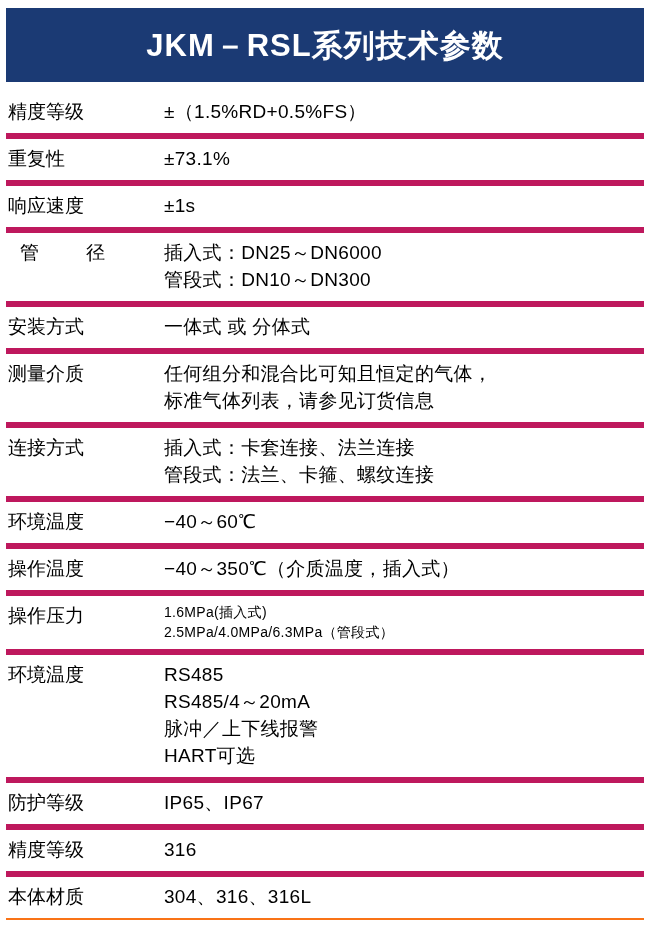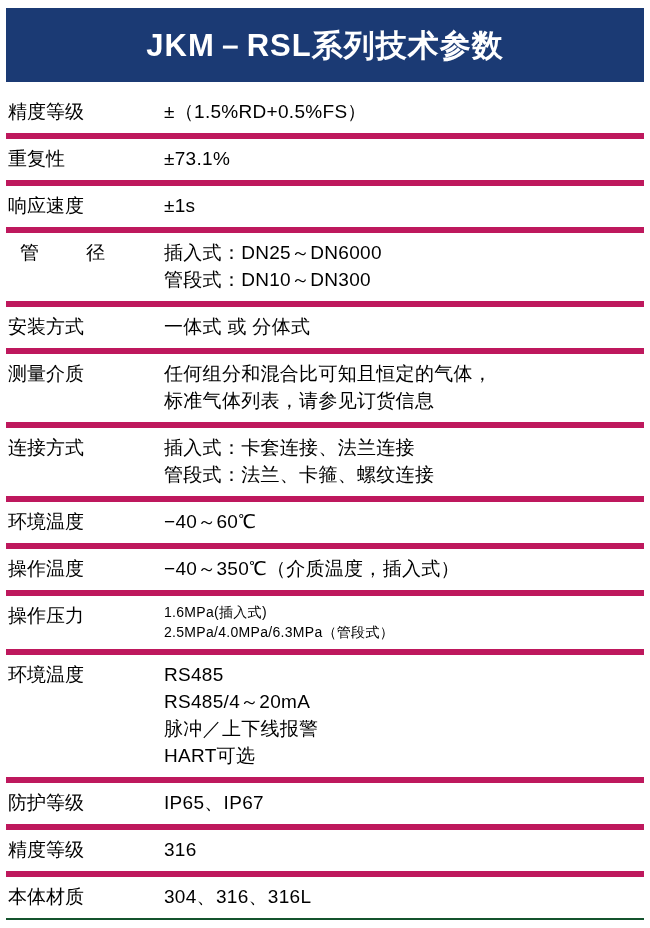--- a/index.html
+++ b/index.html
@@ -42,21 +42,21 @@
   table.spec {
     margin: 10px 6px 0 6px;
     width: 638px;
     border-collapse: collapse;
     table-layout: fixed;
   }
   table.spec tr {
     border-bottom: 6px solid #be185d;
   }
   table.spec tr.last-row {
-    border-bottom: 2px solid #14532d;
+    border-bottom: 2px solid #f97316;
   }
   table.spec td {
     vertical-align: top;
     padding: 7px 2px 7px 2px;
     font-size: 19px;
     line-height: 1.42;
   }
   td.label {
     width: 152px;
     padding-left: 12px;

